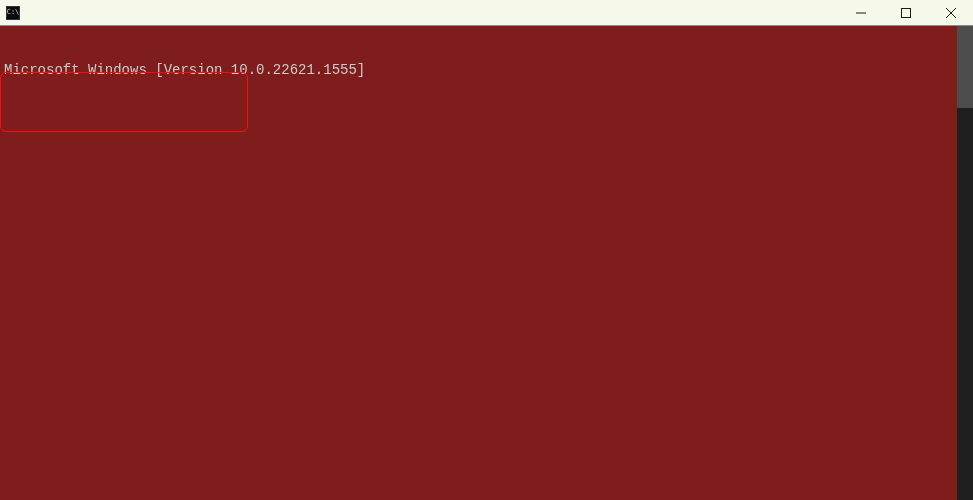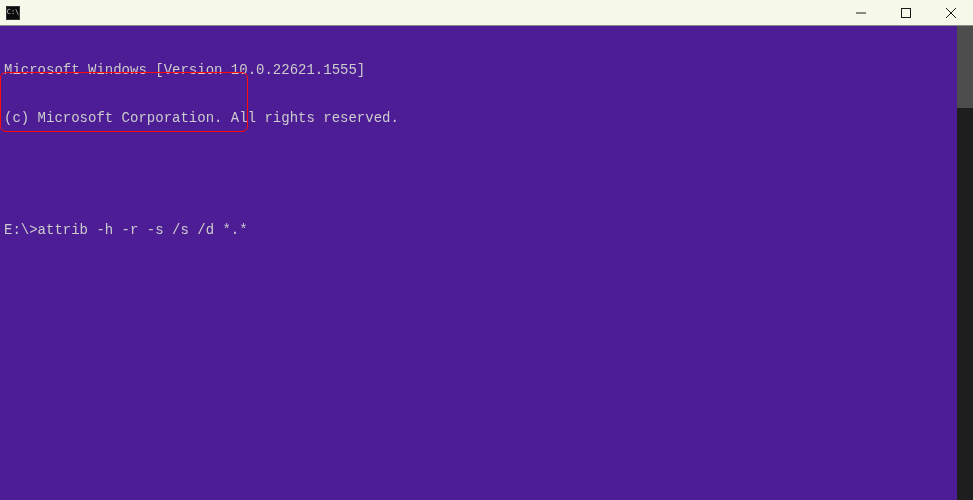--- a/index.html
+++ b/index.html
@@ -62,21 +62,21 @@
       color: #1a1a1a;
     }
     .win-btn svg {
       width: 10px;
       height: 10px;
     }
     .terminal-area {
       position: relative;
       width: 100%;
       height: calc(100% - 26px);
-      background: #4c1d95;
+      background: #7f1d1d;
       padding: 4px 0 0 4px;
       font-family: Consolas, 'Courier New', monospace;
       font-size: 14px;
       line-height: 16px;
       color: #cccccc;
       white-space: pre;
     }
     .term-line {
       white-space: pre;
     }
@@ -122,22 +122,20 @@
       <svg viewBox="0 0 10 10">
           <line x1="0" y1="0" x2="10" y2="10" stroke="currentColor" stroke-width="1"></line>
           <line x1="10" y1="0" x2="0" y2="10" stroke="currentColor" stroke-width="1"></line>
         </svg>
     </div>
   </div>
 </div>
 
 <div class="terminal-area">
   <div class="term-line">Microsoft Windows [Version 10.0.22621.1555]</div>
-  <div class="term-line">(c) Microsoft Corporation. All rights reserved.</div>
   <div class="term-line"></div>
   <div class="term-line"></div>
-  <div class="term-line">E:\&gt;attrib -h -r -s /s /d *.*</div>
   <div class="highlight-box" style="top:46px;left:0px;width:248px;height:60px;"></div>
 </div>
 
 <div class="scrollbar">
   <div class="scrollbar-thumb"></div>
 </div>
 
 </body></html>

